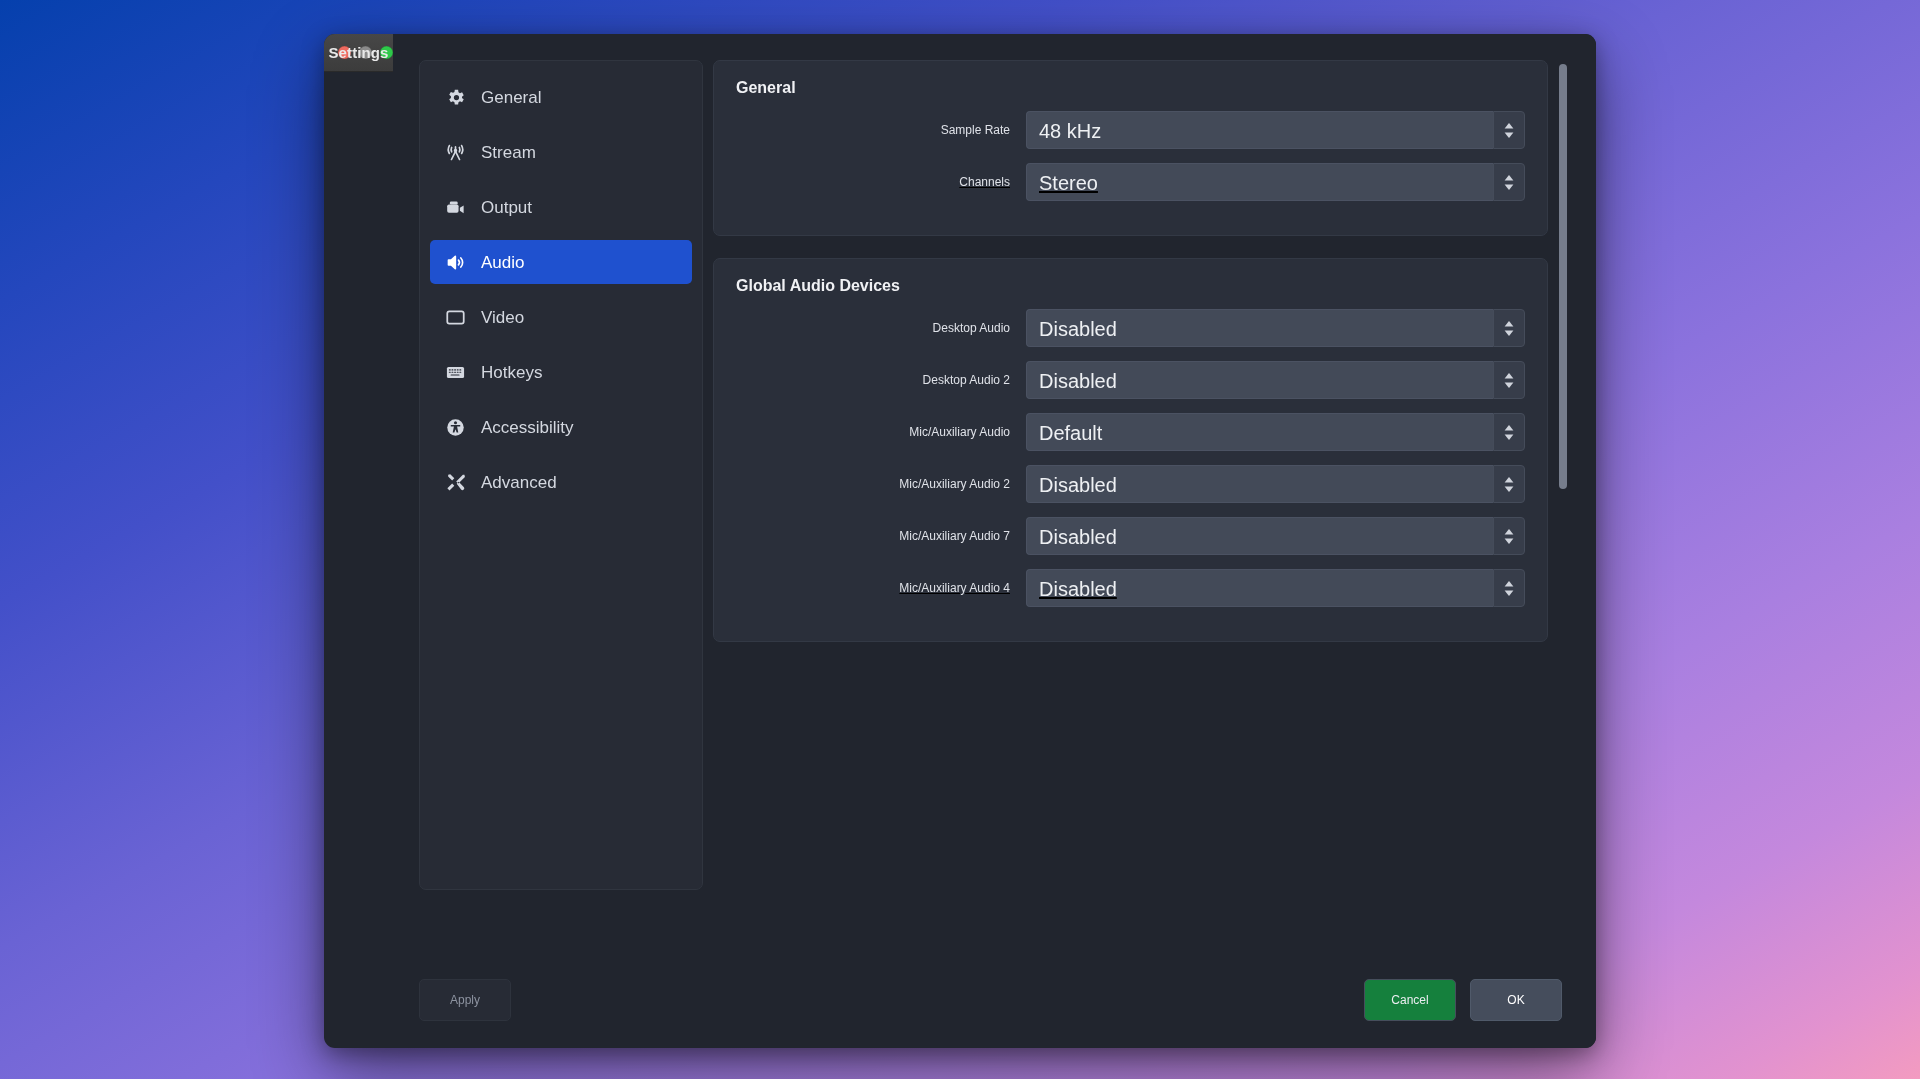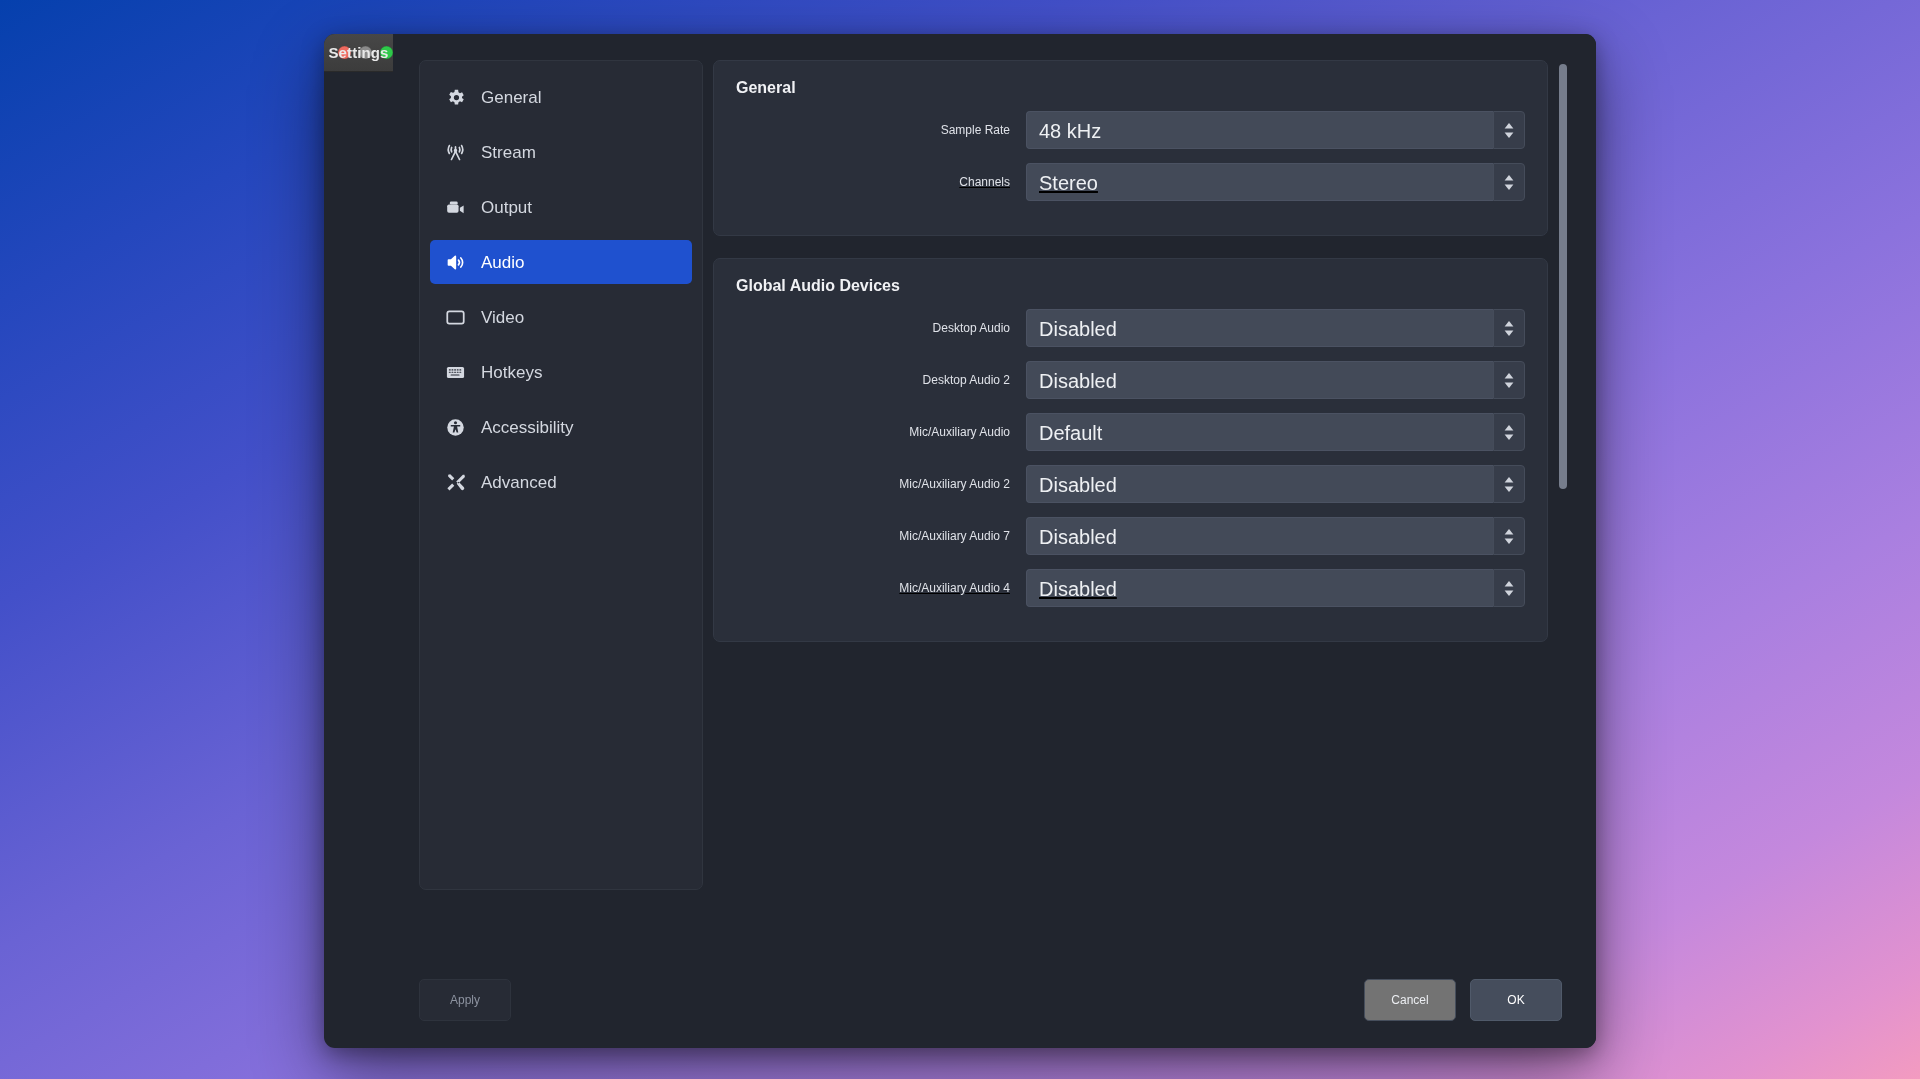--- a/index.html
+++ b/index.html
@@ -164,21 +164,21 @@
     border:1px solid transparent;
     font-size:12px;
     font-family:"Liberation Sans", sans-serif;
     cursor:pointer;
     display:inline-flex; align-items:center; justify-content:center;
   }
   .btn-apply {
     background:#272b35; border-color:#2e333d; color:#8d93a0;
     cursor:default;
   }
-  .btn-cancel { background:#737373; border-color:#464e5c; color:#eceef2; }
+  .btn-cancel { background:#15803d; border-color:#464e5c; color:#eceef2; }
   .btn-ok { background:#454d5c; border-color:#505a6a; color:#ffffff;text-align:center; }
   .spacer { flex:1; }
   .footer-right { display:flex; gap:14px; padding-right:8px; }
 </style>
 </head>
 <body>
 
 <div id="window">
 
   <div id="titlebar">

